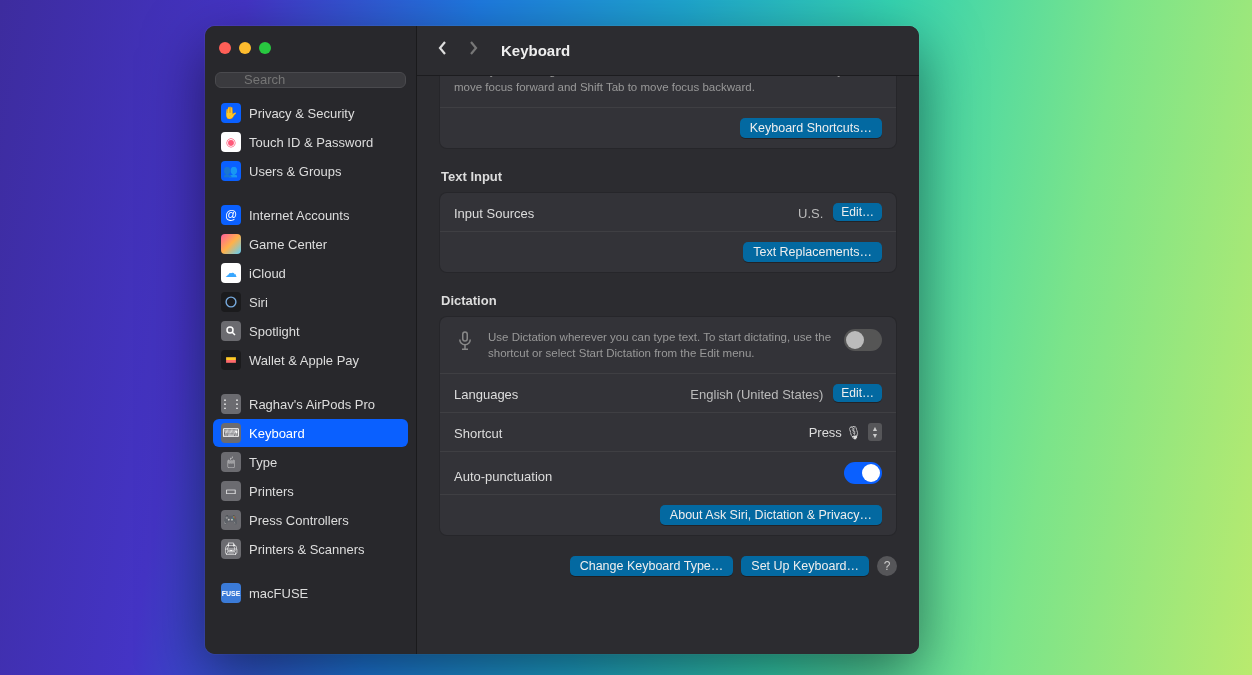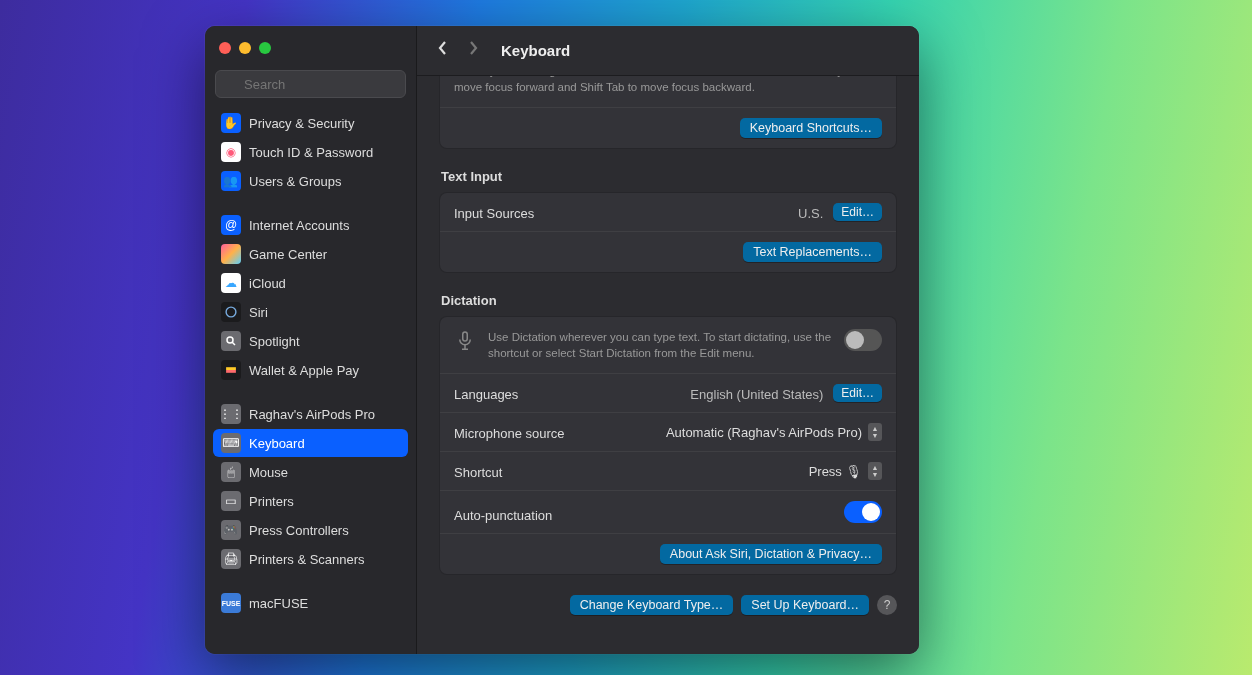--- a/index.html
+++ b/index.html
@@ -19,21 +19,21 @@
     width: 212px; background: rgba(40,40,44,0.9); display: flex; flex-direction: column;
     border-right: 1px solid rgba(0,0,0,0.35);
   }
   .titlebar {
     height: 44px; display: flex; align-items: center; gap: 8px; padding-left: 14px;
   }
   .tlight { width: 12px; height: 12px; border-radius: 50%; }
   .red { background:#ff5f57; } .yellow{background:#febc2e;} .green{background:#28c840;}
   .search-wrap { padding: 0 10px 8px; }
   .search {
-    width: 100%; height: 28px; background: #3a3a3e; border: 1px solid #4a4a4e;
+    width: 100%; height: 16px; background: #3a3a3e; border: 1px solid #4a4a4e;
     border-radius: 6px; color: #999; padding: 0 8px 0 28px; font-size: 13px;
     position: relative;
   }
   .search-wrap { position: relative; }
   .search-icon { position:absolute; left:18px; top:5px; color:#888; pointer-events:none;}
   .sidelist { flex:1; overflow-y:auto; padding:2px 8px 10px; }
   .sidelist::-webkit-scrollbar{width:10px;} .sidelist::-webkit-scrollbar-thumb{background:#555;border-radius:5px;}
   .side-item {
     display:flex; align-items:center; gap:8px; padding:4px 8px; border-radius:6px;
     color:#ddd; font-size:13px; margin:1px 0; cursor:pointer;
@@ -168,21 +168,21 @@
       <div class="side-item">
         <div class="sicon" style="background:#6b6b70">⋮⋮</div>
         <span>Raghav's AirPods Pro</span>
       </div>
       <div class="side-item selected">
         <div class="sicon" style="background:#6b6b70">⌨</div>
         <span>Keyboard</span>
       </div>
       <div class="side-item">
         <div class="sicon" style="background:#6b6b70">🖱</div>
-        <span>Mouse</span>
+        <span>Type</span>
       </div>
       <div class="side-item">
         <div class="sicon" style="background:#6b6b70">▭</div>
         <span>Printers</span>
       </div>
       <div class="side-item">
         <div class="sicon" style="background:#6b6b70">🎮</div>
         <span>Press Controllers</span>
       </div>
       <div class="side-item">
@@ -252,28 +252,20 @@
           <div class="desc" style="flex:1">Use Dictation wherever you can type text. To start dictating, use the shortcut or select Start Dictation from the Edit menu.</div>
           <div class="toggle"></div>
         </div>
         <div class="row">
           <span class="label">Languages</span>
           <span class="spacer"></span>
           <span class="val">English (United States)</span>
           <button class="btn small">Edit…</button>
         </div>
         <div class="row">
-          <span class="label">Microphone source</span>
-          <span class="spacer"></span>
-          <div class="select">
-            <span>Automatic (Raghav's AirPods Pro)</span>
-            <span class="sel-arrows">▲<br>▼</span>
-          </div>
-        </div>
-        <div class="row">
           <span class="label">Shortcut</span>
           <span class="spacer"></span>
           <div class="select">
             <span>Press 🎙</span>
             <span class="sel-arrows">▲<br>▼</span>
           </div>
         </div>
         <div class="row">
           <span class="label">Auto-punctuation</span>
           <span class="spacer"></span>

